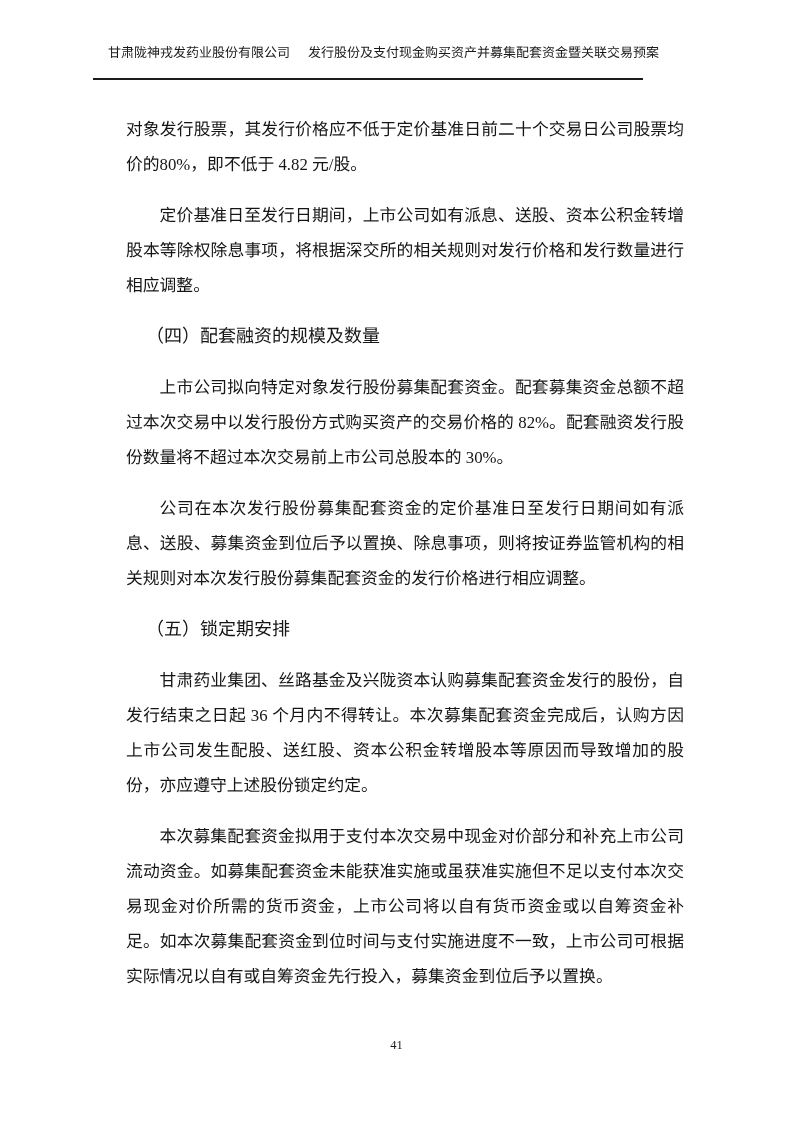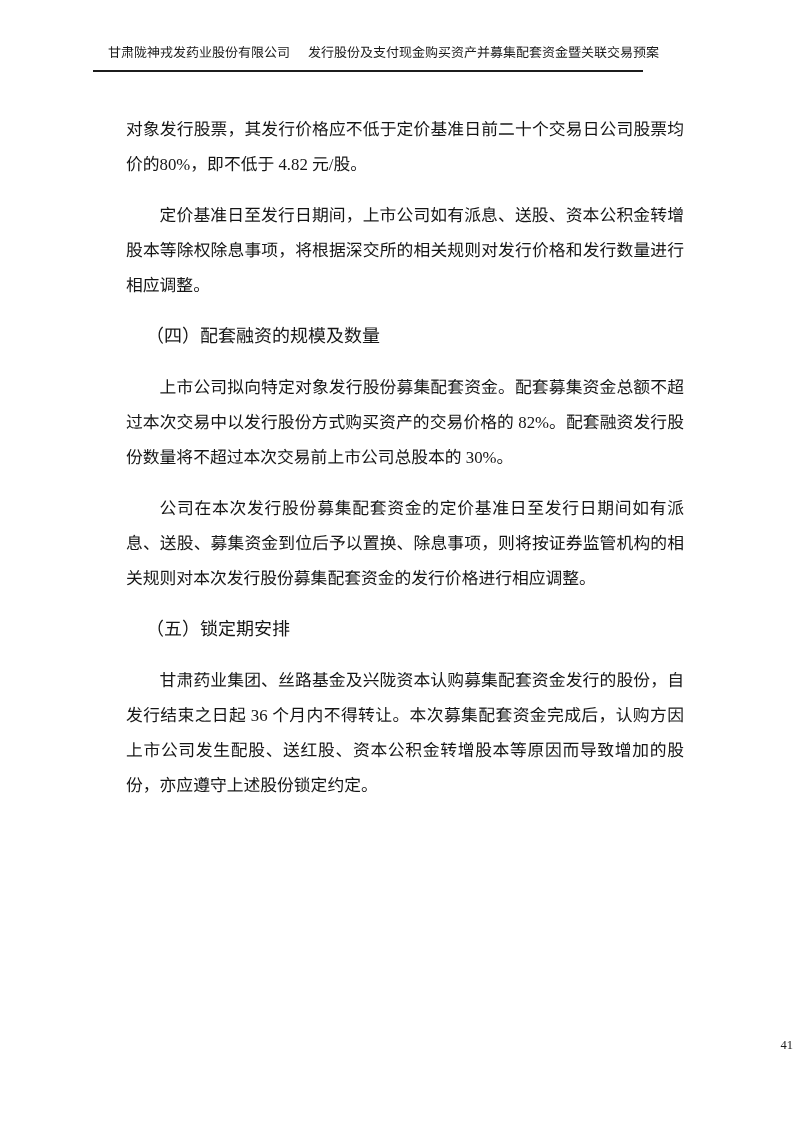--- a/index.html
+++ b/index.html
@@ -15,21 +15,21 @@
     font-family: "Liberation Serif", "DejaVu Serif", serif;
     color: #161616;
     overflow: hidden;
   }
   
   .doc-header {
     position: absolute;
     left: 93px;
     top: 44px;
     width: 550px;
-    padding-bottom: 8px;
+    padding-bottom: 16px;
     border-bottom: 2px solid #1c1c1c;
     font-size: 13px;
     line-height: 18px;
     white-space: nowrap;
     color: #1a1a1a;
   }
   .doc-header .inner {
     padding-left: 15px;
   }
   .doc-header .company {
@@ -60,21 +60,21 @@
     line-height: 35px;
     text-indent: 2em;
     text-align: left;
   }
   
   .doc-footer {
     position: absolute;
     left: 0;
     top: 1037px;
     width: 100%;
-    text-align: right;
+    text-align: center;
     font-size: 12.5px;
     line-height: 16px;
     color: #1a1a1a;
   }
 </style>
 </head>
 <body>
 
 <div class="page">
 
@@ -86,19 +86,20 @@
 
   <div class="doc-body">
 
   <p class="para no-indent">对象发行股票，其发行价格应不低于定价基准日前二十个交易日公司股票均价的80%，即不低于 4.82 元/股。</p>
       <p class="para">定价基准日至发行日期间，上市公司如有派息、送股、资本公积金转增股本等除权除息事项，将根据深交所的相关规则对发行价格和发行数量进行相应调整。</p>
       <h3 class="heading">（四）配套融资的规模及数量</h3>
       <p class="para">上市公司拟向特定对象发行股份募集配套资金。配套募集资金总额不超过本次交易中以发行股份方式购买资产的交易价格的 82%。配套融资发行股份数量将不超过本次交易前上市公司总股本的 30%。</p>
       <p class="para">公司在本次发行股份募集配套资金的定价基准日至发行日期间如有派息、送股、募集资金到位后予以置换、除息事项，则将按证券监管机构的相关规则对本次发行股份募集配套资金的发行价格进行相应调整。</p>
       <h3 class="heading">（五）锁定期安排</h3>
       <p class="para">甘肃药业集团、丝路基金及兴陇资本认购募集配套资金发行的股份，自发行结束之日起 36 个月内不得转让。本次募集配套资金完成后，认购方因上市公司发生配股、送红股、资本公积金转增股本等原因而导致增加的股份，亦应遵守上述股份锁定约定。</p>
+      <p class="para">本次募集配套资金拟用于支付本次交易中现金对价部分和补充上市公司流动资金。如募集配套资金未能获准实施或虽获准实施但不足以支付本次交易现金对价所需的货币资金，上市公司将以自有货币资金或以自筹资金补足。如本次募集配套资金到位时间与支付实施进度不一致，上市公司可根据实际情况以自有或自筹资金先行投入，募集资金到位后予以置换。</p>
     </div>
 
   <div class="doc-footer">
     <span>41</span>
   </div>
 
 </div>
 
 </body></html>

